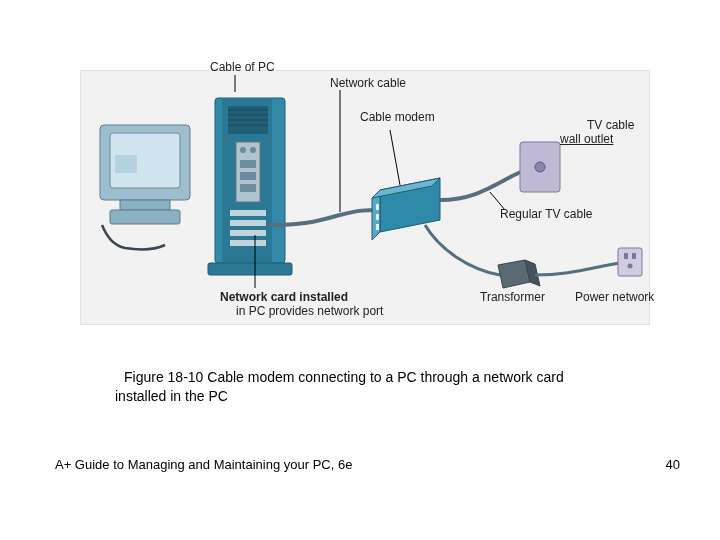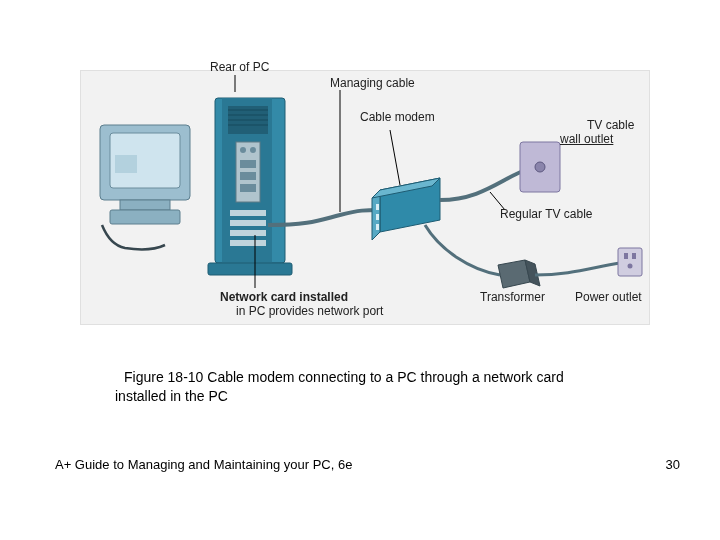--- a/index.html
+++ b/index.html
@@ -144,29 +144,29 @@
   <path d="M455 205 C 490 205, 510 198, 540 193" stroke="#53707c" stroke-width="3" fill="none"></path>
 
   <g>
     <rect x="538" y="178" width="24" height="28" rx="2" fill="#d0cde0" stroke="#7d76a0"></rect>
     <rect x="544" y="183" width="4" height="6" fill="#7d76a0"></rect>
     <rect x="552" y="183" width="4" height="6" fill="#7d76a0"></rect>
     <circle cx="550" cy="196" r="2.5" fill="#7d76a0"></circle>
   </g>
 </svg>
 
-<div class="label" style="left:210px; top:60px;">Rear of PC</div>
-<div class="label" style="left:330px; top:76px;">Managing cable</div>
+<div class="label" style="left:210px; top:60px;">Cable of PC</div>
+<div class="label" style="left:330px; top:76px;">Network cable</div>
 <div class="label" style="left:360px; top:110px;">Cable modem</div>
 <div class="label" style="left:587px; top:118px;">TV cable</div>
 <div class="label" style="left:560px; top:132px;text-decoration:underline;">wall outlet</div>
 <div class="label" style="left:500px; top:207px;">Regular TV cable</div>
 <div class="label" style="left:220px; top:290px;font-weight:bold;">Network card installed</div>
 <div class="label" style="left:220px; top:304px;margin-left:16px;">in PC provides network port</div>
 <div class="label" style="left:480px; top:290px;text-align:center;">Transformer</div>
-<div class="label" style="left:575px; top:290px;">Power outlet</div>
+<div class="label" style="left:575px; top:290px;">Power network</div>
 
 <div class="caption">
   <span class="fig-num">Figure 18-10</span><span> Cable modem connecting to a PC through a network card installed in the PC</span>
 </div>
 
 <div class="footer-left">A+ Guide to Managing and Maintaining your PC, 6e</div>
-<div class="footer-right">30</div>
+<div class="footer-right">40</div>
 
 </body></html>

